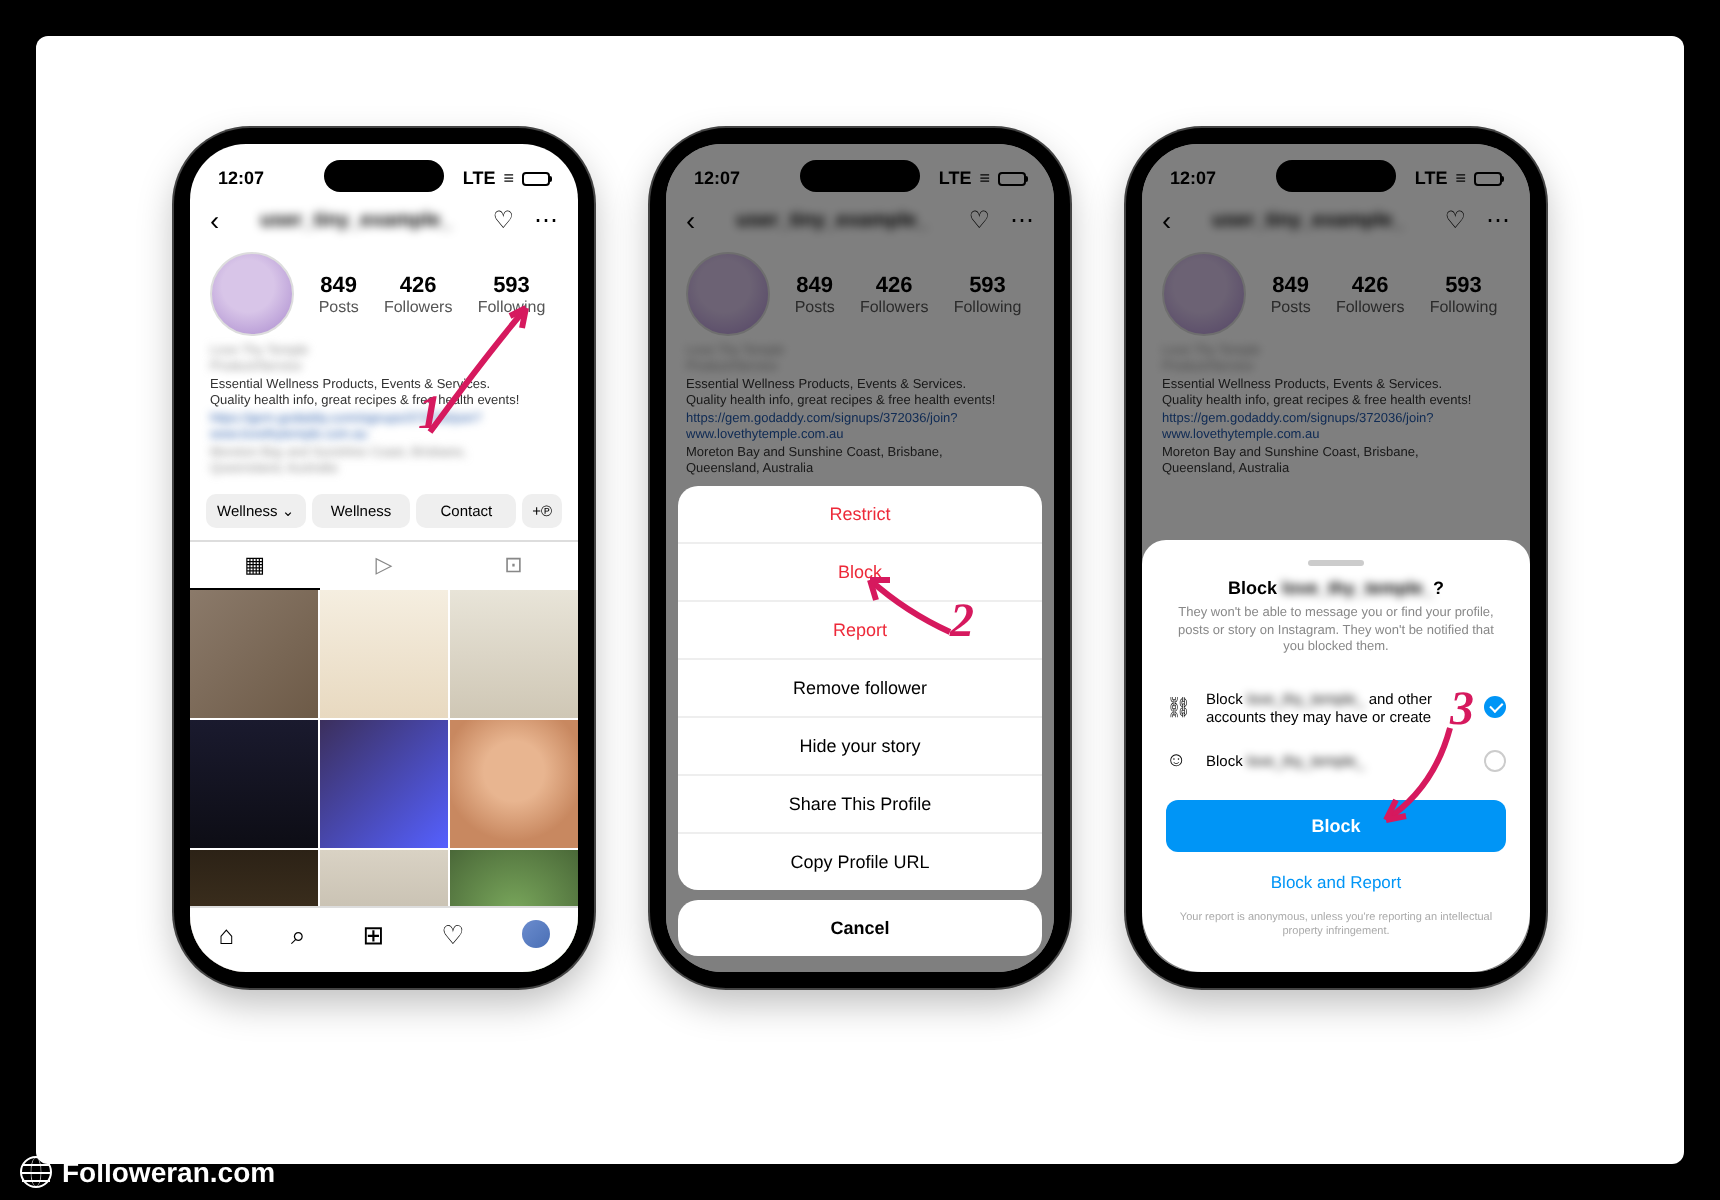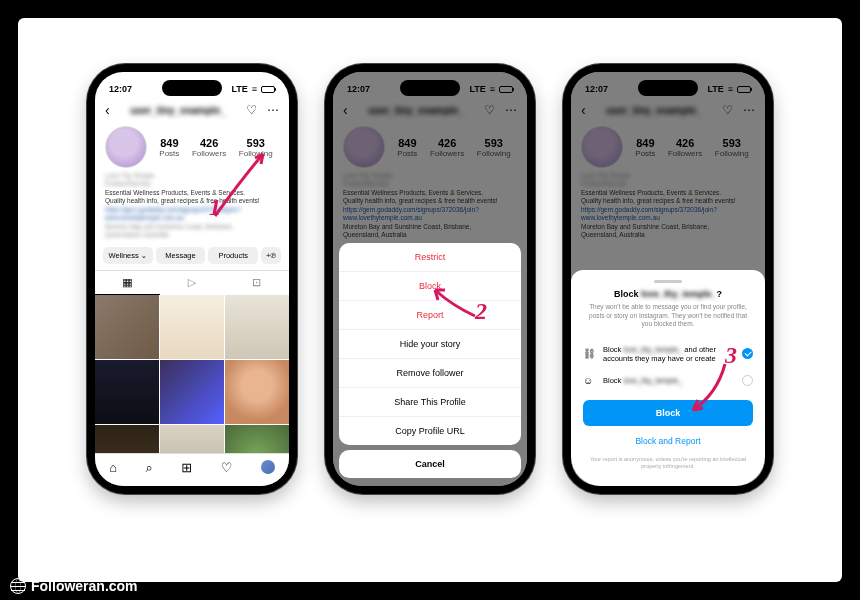--- a/index.html
+++ b/index.html
@@ -124,22 +124,22 @@
       <div class="blur">Product/Service</div>
       <div>Essential Wellness Products, Events &amp; Services.</div>
       <div>Quality health info, great recipes &amp; free health events!</div>
       <div class="blur link">https://gem.godaddy.com/signups/372036/join?</div>
       <div class="blur link">www.lovethytemple.com.au</div>
       <div class="blur">Moreton Bay and Sunshine Coast, Brisbane,</div>
       <div class="blur">Queensland, Australia</div>
     </div>
     <div class="actions">
       <button>Wellness ⌄</button>
-      <button>Message</button>
-      <button>Products</button>
+      <button>Wellness</button>
+      <button>Contact</button>
       <button class="icon">+℗</button>
     </div>
     <div class="tabbar">
       <div class="active">▦</div>
       <div>▷</div>
       <div>⊡</div>
     </div>
     <div class="grid">
       <div class="cell c1"></div>
             <div class="cell c2"></div>
@@ -211,22 +211,22 @@
             <div class="link">www.lovethytemple.com.au</div>
             <div>Moreton Bay and Sunshine Coast, Brisbane,</div>
             <div>Queensland, Australia</div>
           </div>
     <div class="overlay"></div>
     <div class="sheet">
       <div class="menu">
         <div class="red">Restrict</div>
         <div class="red">Block</div>
         <div class="red">Report</div>
+        <div>Remove follower</div>
         <div>Hide your story</div>
-        <div>Remove follower</div>
         <div>Share This Profile</div>
         <div>Copy Profile URL</div>
       </div>
       <div class="cancel">Cancel</div>
     </div>
   </div>
 </div>
 
 <div class="phone dim">
   <div class="island"></div>

